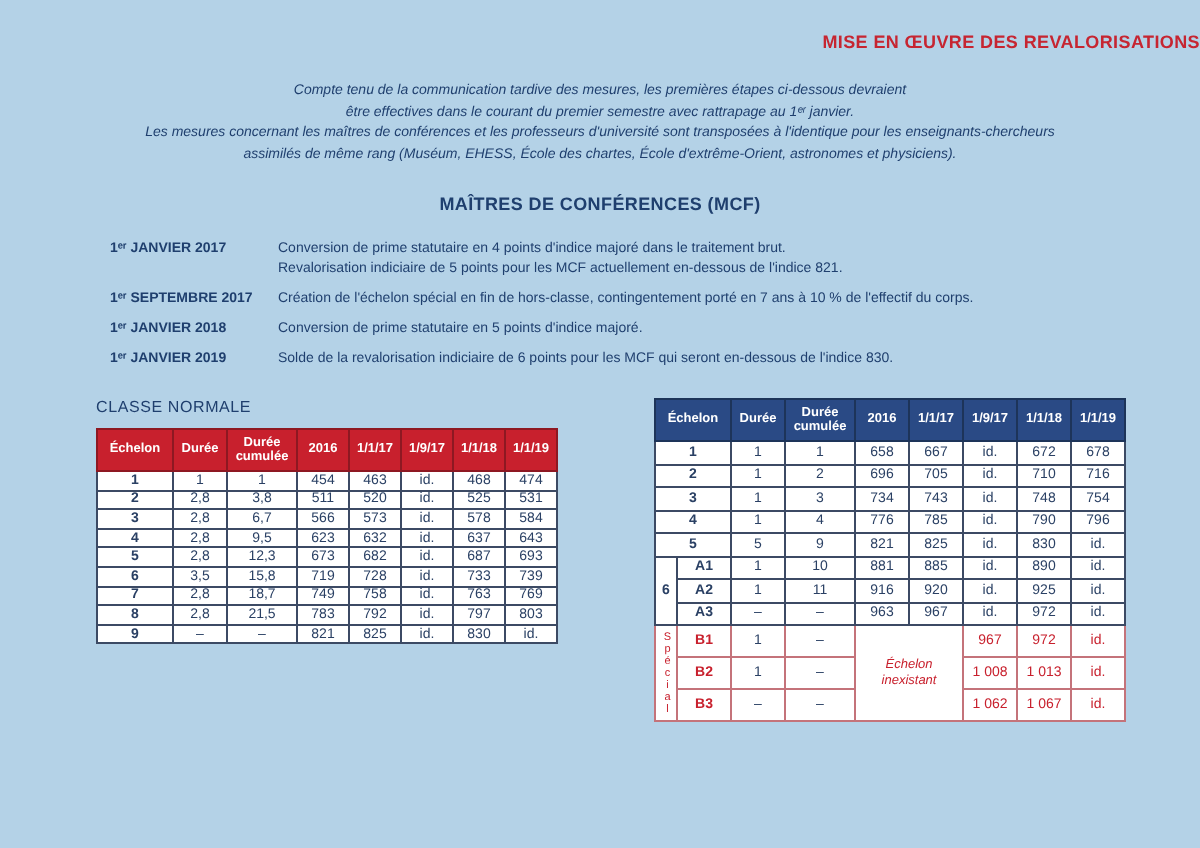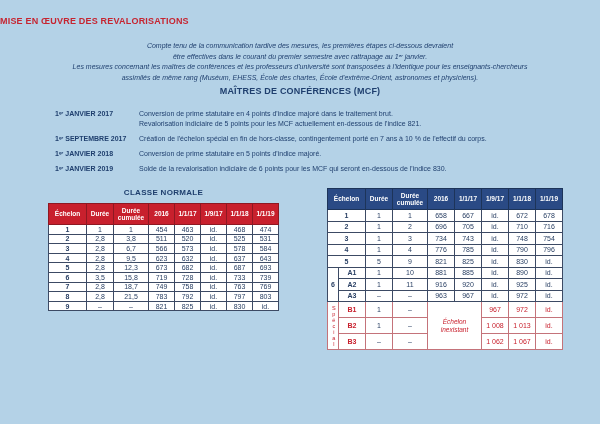--- a/index.html
+++ b/index.html
@@ -2,29 +2,29 @@
 <html><head>
 <meta charset="utf-8">
 <style>
   html,body{margin:0;padding:0}
   body{
     width:600px;height:424px;overflow:hidden;
     background:#b4d2e7;
     font-family:"Liberation Sans",sans-serif;
     color:#24406b;
   }
-  .doc-title{margin-top:15px;text-align:left;color:#c62531;font-weight:bold;font-size:9px;line-height:13px;letter-spacing:.2px}
+  .doc-title{margin-top:15px;text-align:right;color:#c62531;font-weight:bold;font-size:9px;line-height:13px;letter-spacing:.2px}
   .intro{margin-top:13px;text-align:center;font-style:italic;font-size:7px;line-height:10.5px;color:#1f3f6e}
-  .section-title{margin-top:3px;text-align:center;font-weight:bold;font-size:9px;color:#1f3f6e;letter-spacing:.2px}
+  .section-title{margin-top:14px;text-align:center;font-weight:bold;font-size:9px;color:#1f3f6e;letter-spacing:.2px}
   .timeline{margin:13px 0 0 55px;font-size:7px;line-height:10px;color:#1f3f6e}
   .tl-row{display:flex;margin-bottom:5px}
   .tl-date{width:84px;font-weight:bold;flex:none}
   .tl-desc{flex:1}
   .tables{display:flex;margin-left:48px;margin-top:14px;gap:48px;align-items:flex-start}
-  .table-title{text-align:center;font-weight:bold;font-size:8px;margin-bottom:6px;color:#1f3f6e;letter-spacing:.3px}
+  .table-title{text-align:left;font-weight:normal;font-size:8px;margin-bottom:6px;color:#1f3f6e;letter-spacing:.3px}
   table{border-collapse:collapse;background:#fff;table-layout:fixed}
   td,th{border:1px solid #3c4a64;text-align:center;vertical-align:middle;padding:0;font-size:7px;color:#2a4064;overflow:hidden}
   th{color:#fff;font-weight:bold;font-size:6.5px;line-height:7.5px;height:20px;padding:0 1px}
   .t-red th{background:#c8202d;border-color:#8e1822}
   .t-blue th{background:#2a4a85;border-color:#1d3459}
   .t-red td{height:8.6px}
   .t-blue td{height:10.5px}
   tr.sp td{height:15px;border-color:#c4737a}
   .ech{font-weight:bold}
   .r{color:#c8202d}

